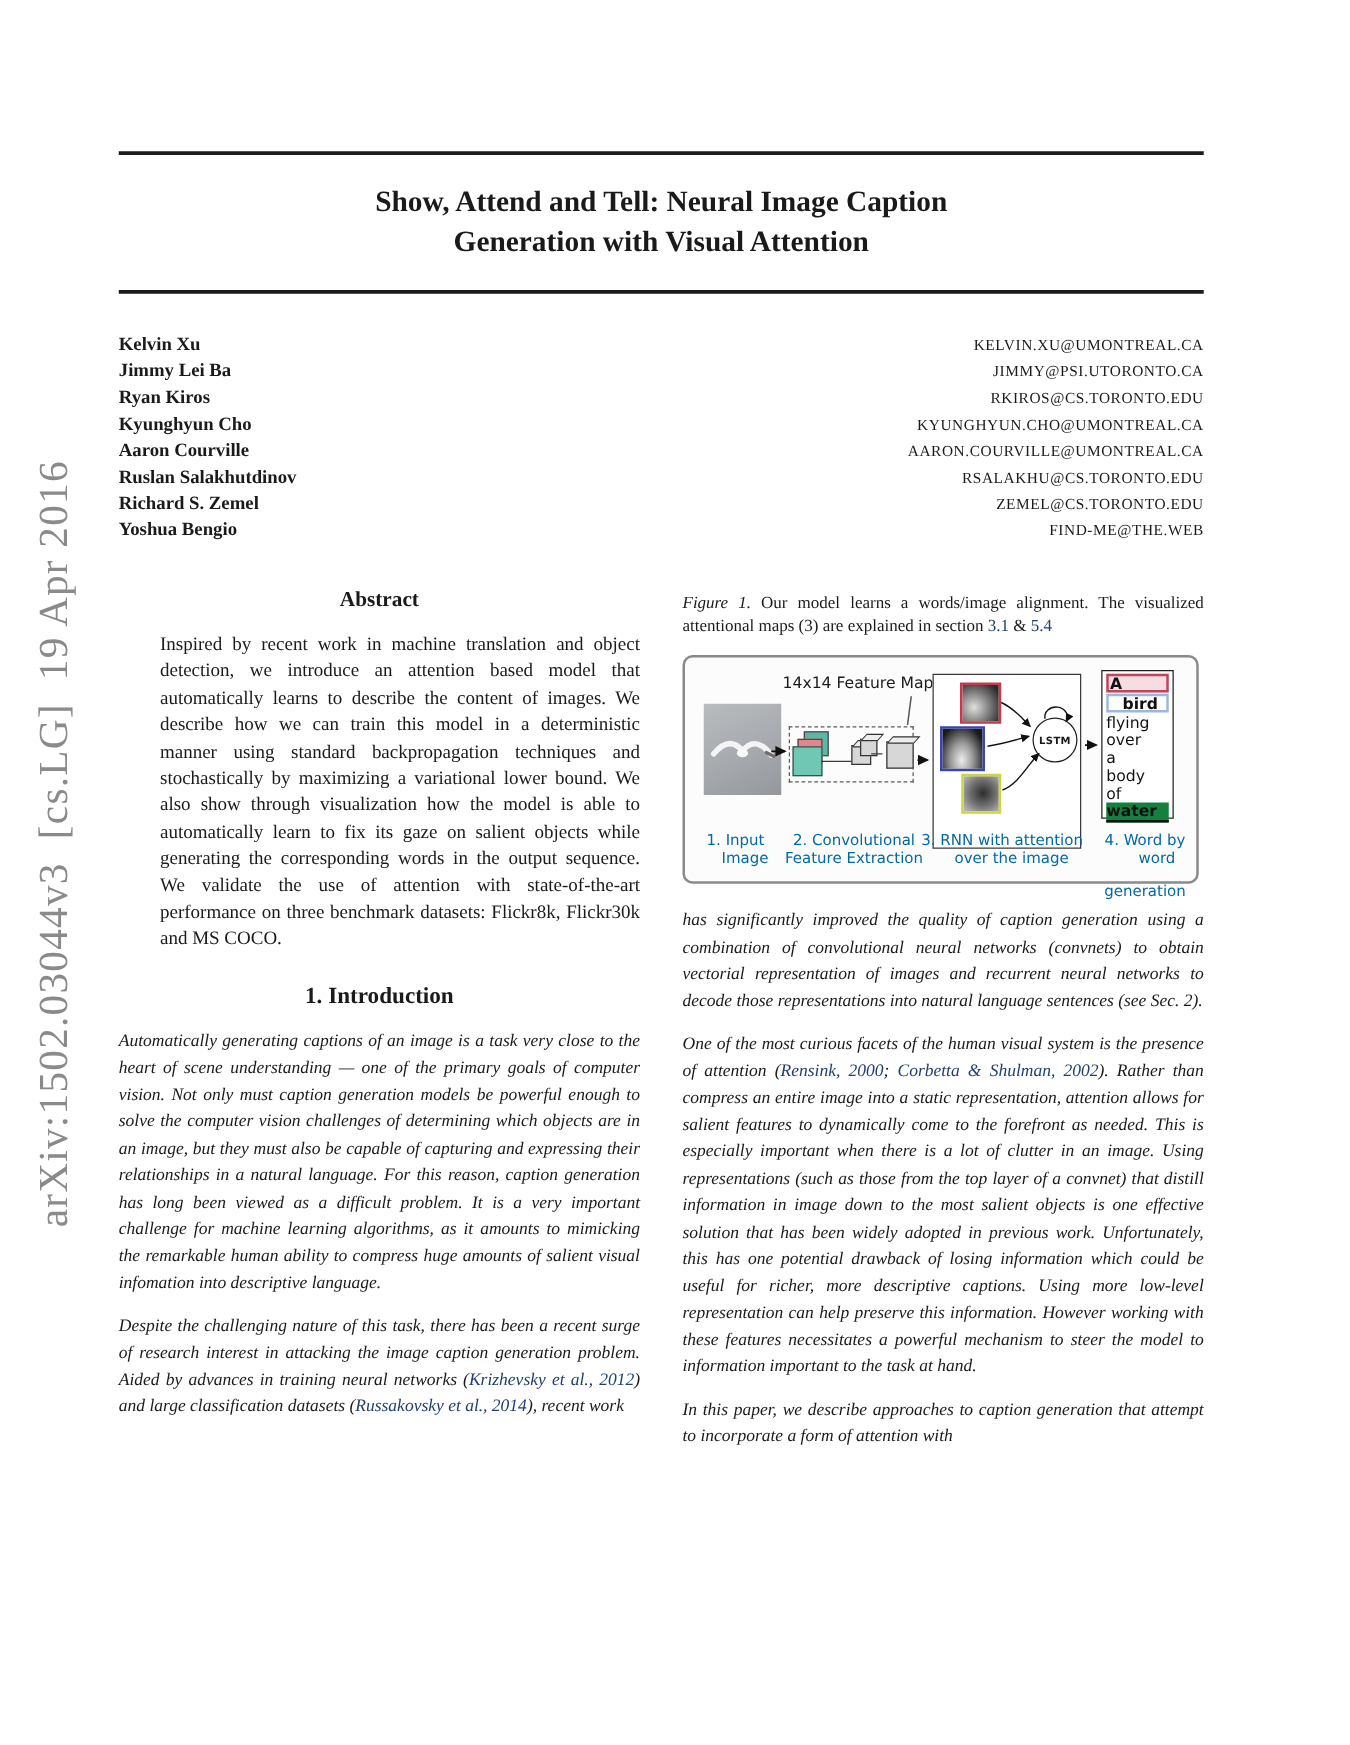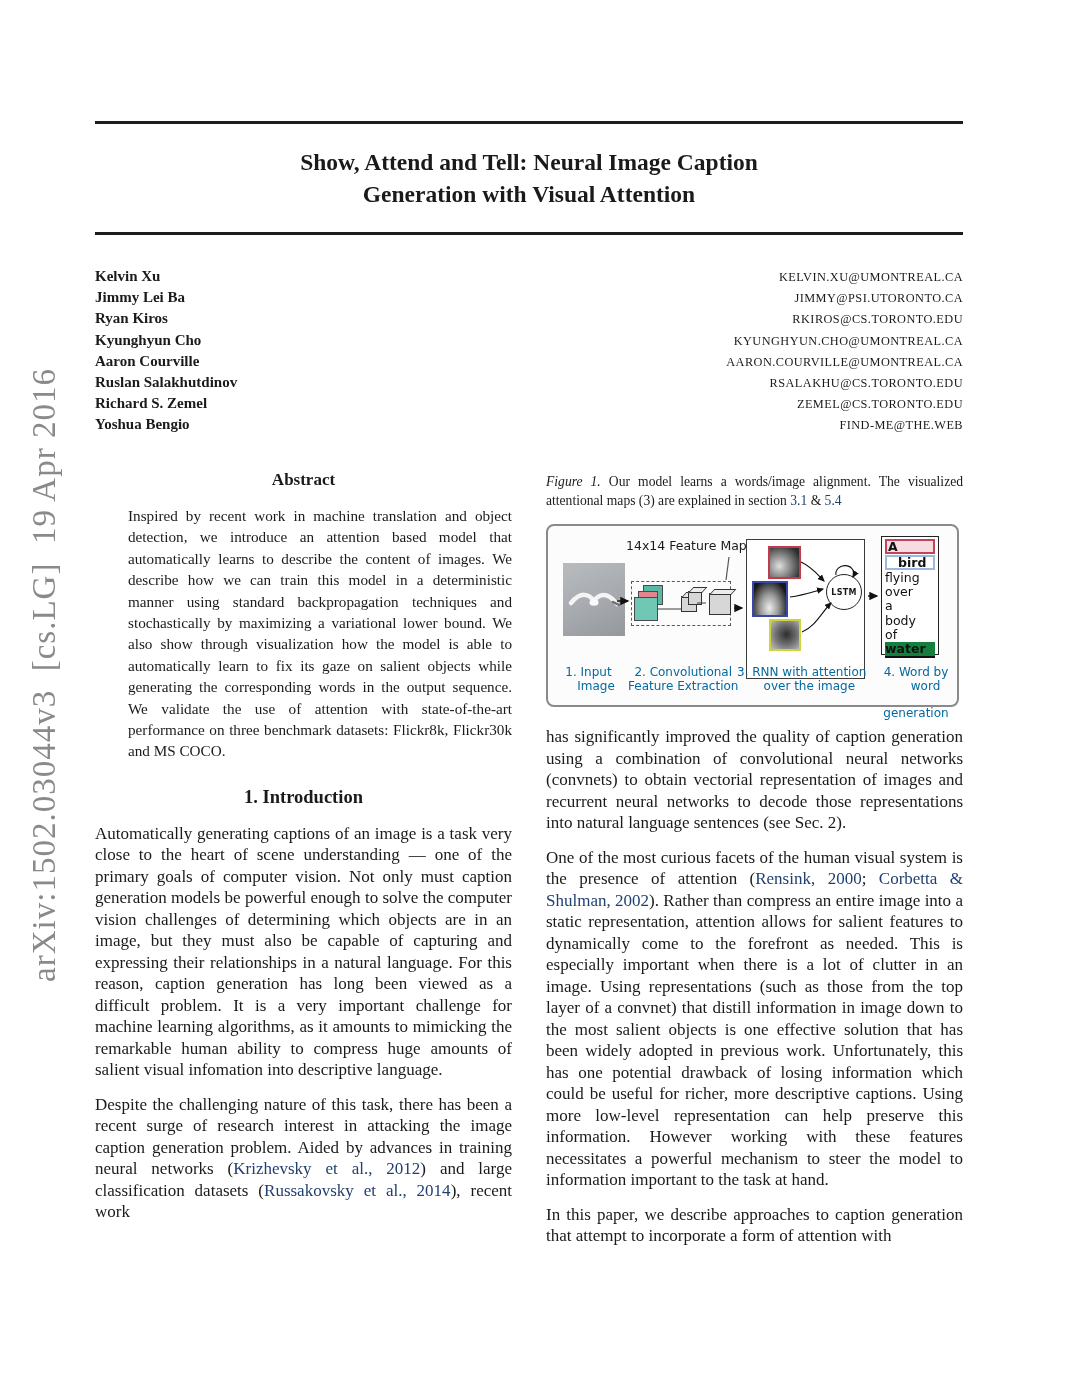--- a/index.html
+++ b/index.html
@@ -28,21 +28,21 @@
   .author-row { display: flex; justify-content: space-between; align-items: baseline; height: 21.2px; }
   .author-name { font-weight: 700; font-size: 15px; }
   .author-email { font-size: 12.3px; letter-spacing: 0.45px; }
 
   
   .columns { position: absolute; top: 470px; left: 95px; width: 868px; display: flex; gap: 34px; }
   .col { width: 417px; }
   .abstract-heading { text-align: center; font-size: 17px; font-weight: 700; margin-bottom: 15px; }
   .abstract-text { padding-left: 33px; font-size: 15.2px; line-height: 21.4px; text-align: justify; }
   .section-heading { font-size: 18.5px; font-weight: 700; margin-top: 25px; margin-bottom: 15px; text-align: center; }
-  .body-text { font-size: 17px; line-height: 21.5px; text-align: justify; margin-bottom: 13px; hyphens: auto; }
+  .body-text { font-size: 14px; line-height: 21.5px; text-align: justify; margin-bottom: 13px; hyphens: auto; font-style: italic; }
   .cite { color: var(--link-color); cursor: pointer; }
   .ital { font-style: italic; }
 
   
   .fig-caption { font-size: 13.6px; line-height: 19px; text-align: justify; margin-top: 2px; }
 
   
   .figure-box { position: relative; width: 413px; height: 183px; border: 2px solid #8a8a8a;
                 border-radius: 8px; background: #fcfcfc; margin: 14px 0 19px 0;
                 font-family: "DejaVu Sans", "Liberation Sans", sans-serif; }

